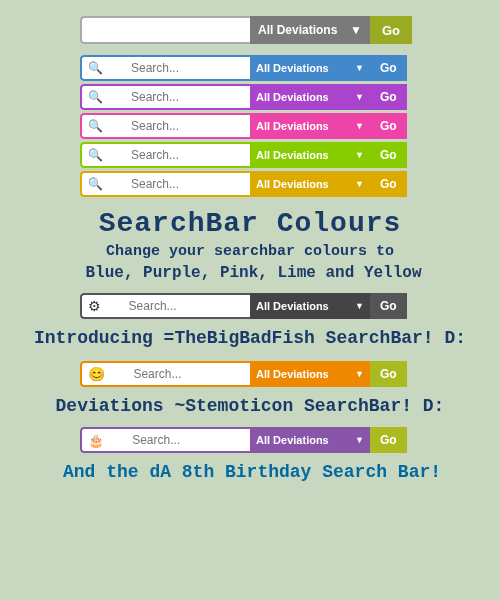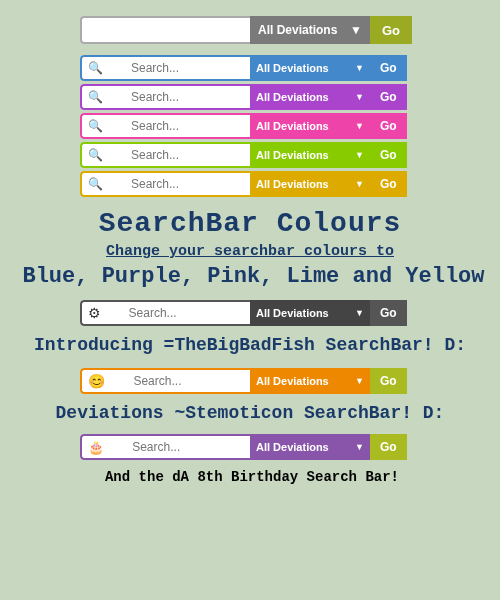--- a/index.html
+++ b/index.html
@@ -117,44 +117,43 @@
       letter-spacing: 1px;
     }
 
     .section-subtitle {
       font-size: 15px;
       font-weight: bold;
       color: #1a3a6a;
       text-align: center;
       margin: 2px 0;
       font-family: 'Courier New', monospace;
-      text-decoration: underline;
     }
 
     .section-colors {
-      font-size: 22px;
+      font-size: 16px;
       font-weight: bold;
       color: #1a3a6a;
       margin: 2px 0 8px 7px;
       font-family: 'Courier New', monospace;
     }
 
     .introducing {
       font-size: 18px;
       font-weight: bold;
       color: #1a3a6a;
       text-align: center;
       margin: 6px 0 4px 0;
       font-family: 'Courier New', monospace;
     }
 
     .birthday-text {
-      font-size: 14px;
-      font-weight: bold;
-      color: #000000;
+      font-size: 18px;
+      font-weight: bold;
+      color: #0369a1;
       text-align: center;
       margin: 6px 0 0 4px;
       font-family: 'Courier New', monospace;
     }
 
     input[type=text] {
       border: none;
       outline: none;
       font-size: 12px;
       color: #aaa;

